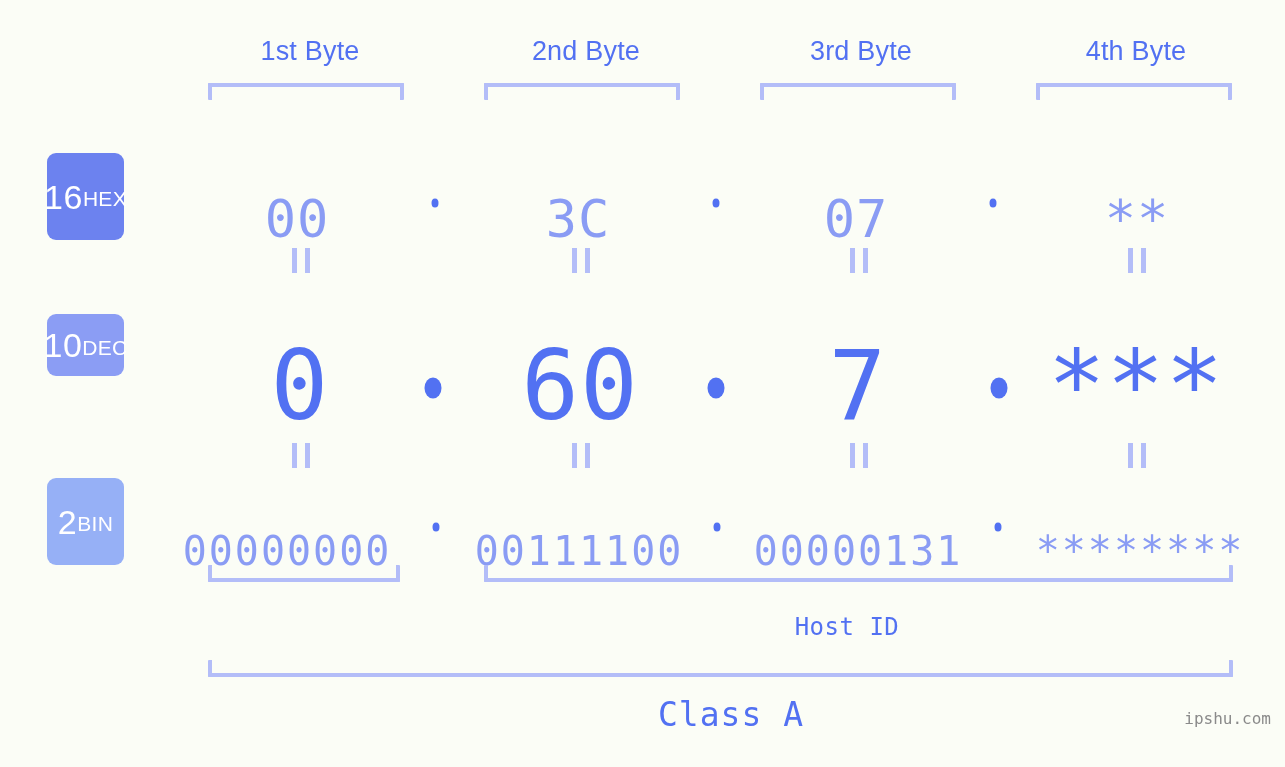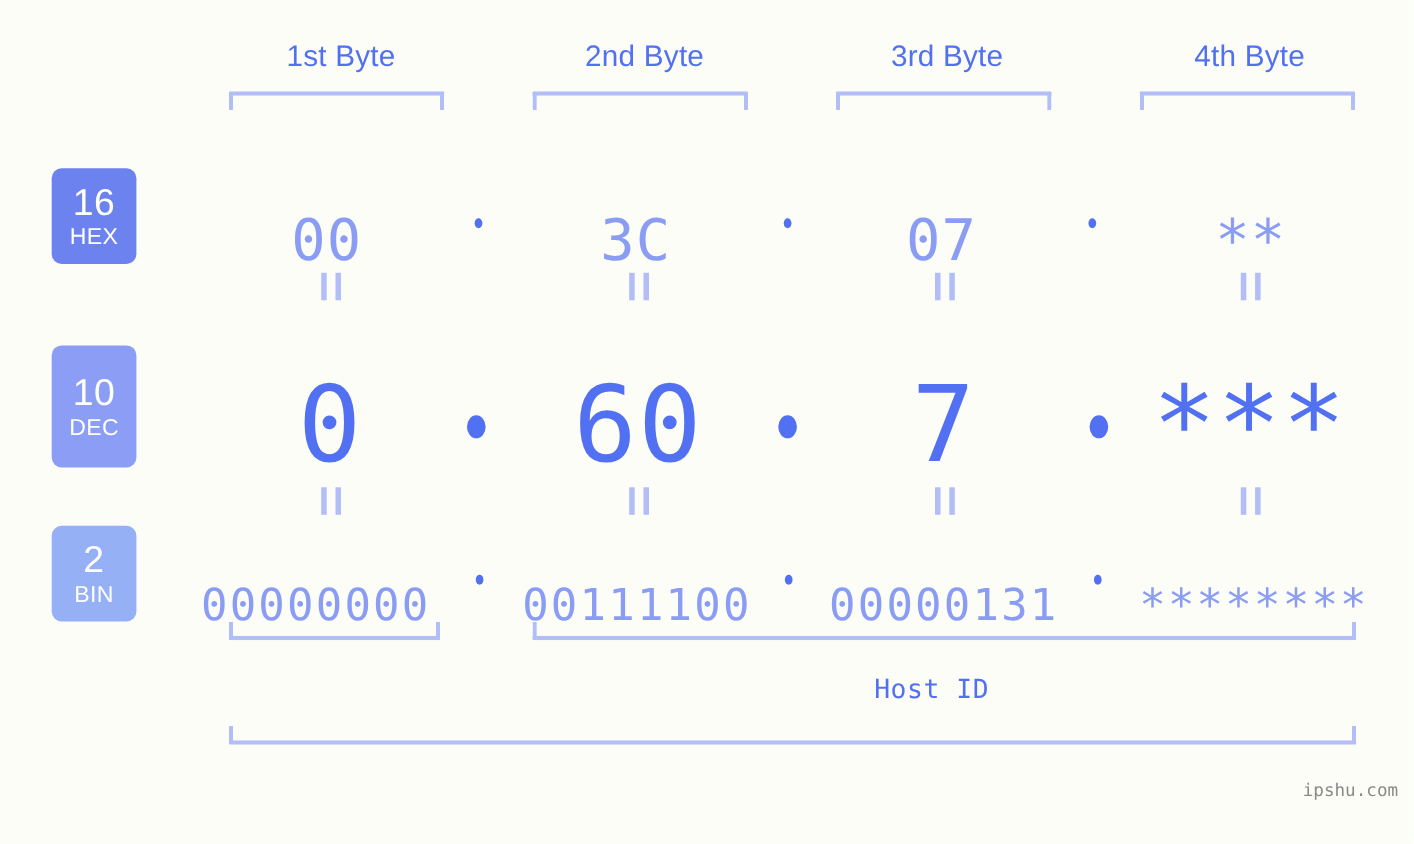--- a/index.html
+++ b/index.html
@@ -48,39 +48,39 @@
   }
 
   
   .badge {
     position: absolute;
     left: 47px;
     width: 77px;
     border-radius: 9px;
     color: #ffffff;
     display: flex;
-    flex-direction: column;
+    flex-direction: row;
     align-items: center;
     justify-content: center;
     font-family: "Liberation Sans", sans-serif;
     line-height: 1;
   }
   .badge .num {
     font-size: 34px;
     font-weight: 400;
     letter-spacing: 0.5px;
   }
   .badge .nm {
     font-size: 21px;
     font-weight: 400;
     margin-top: 4px;
     letter-spacing: 0.3px;
   }
   #badge-hex { top: 153px; height: 87px; background: #6c82ef; }
-  #badge-dec { top: 314px; height: 111px; background: #8b9df4; }
+  #badge-dec { top: 314px; height: 62px; background: #8b9df4; }
   #badge-bin { top: 478px; height: 87px; background: #96b0f6; }
 
   
   .val {
     position: absolute;
     transform: translateX(-50%);
     white-space: nowrap;
     text-align: center;
     font-family: "DejaVu Sans Mono", monospace;
     margin-top: 36px;
@@ -253,16 +253,17 @@
     <div class="dot small" style="left:717px; top:527px;"></div>
     <div class="dot small" style="left:998px; top:527px;"></div>
   </div>
 
   <div class="bracket-bottom" style="left:208px; top:565px; width:192px;"></div>
   <div class="bracket-bottom" style="left:484px; top:565px; width:749px;"></div>
 
   <div class="id-label" style="left:847px; top:613px;">Host ID</div>
 
   <div class="bracket-bottom" style="left:208px; top:660px; width:1025px;"></div>
+  <div id="class-label" style="left:731px; top:695px;">Class A</div>
 
   <div id="watermark">ipshu.com</div>
 
 </div>
 
 </body></html>

